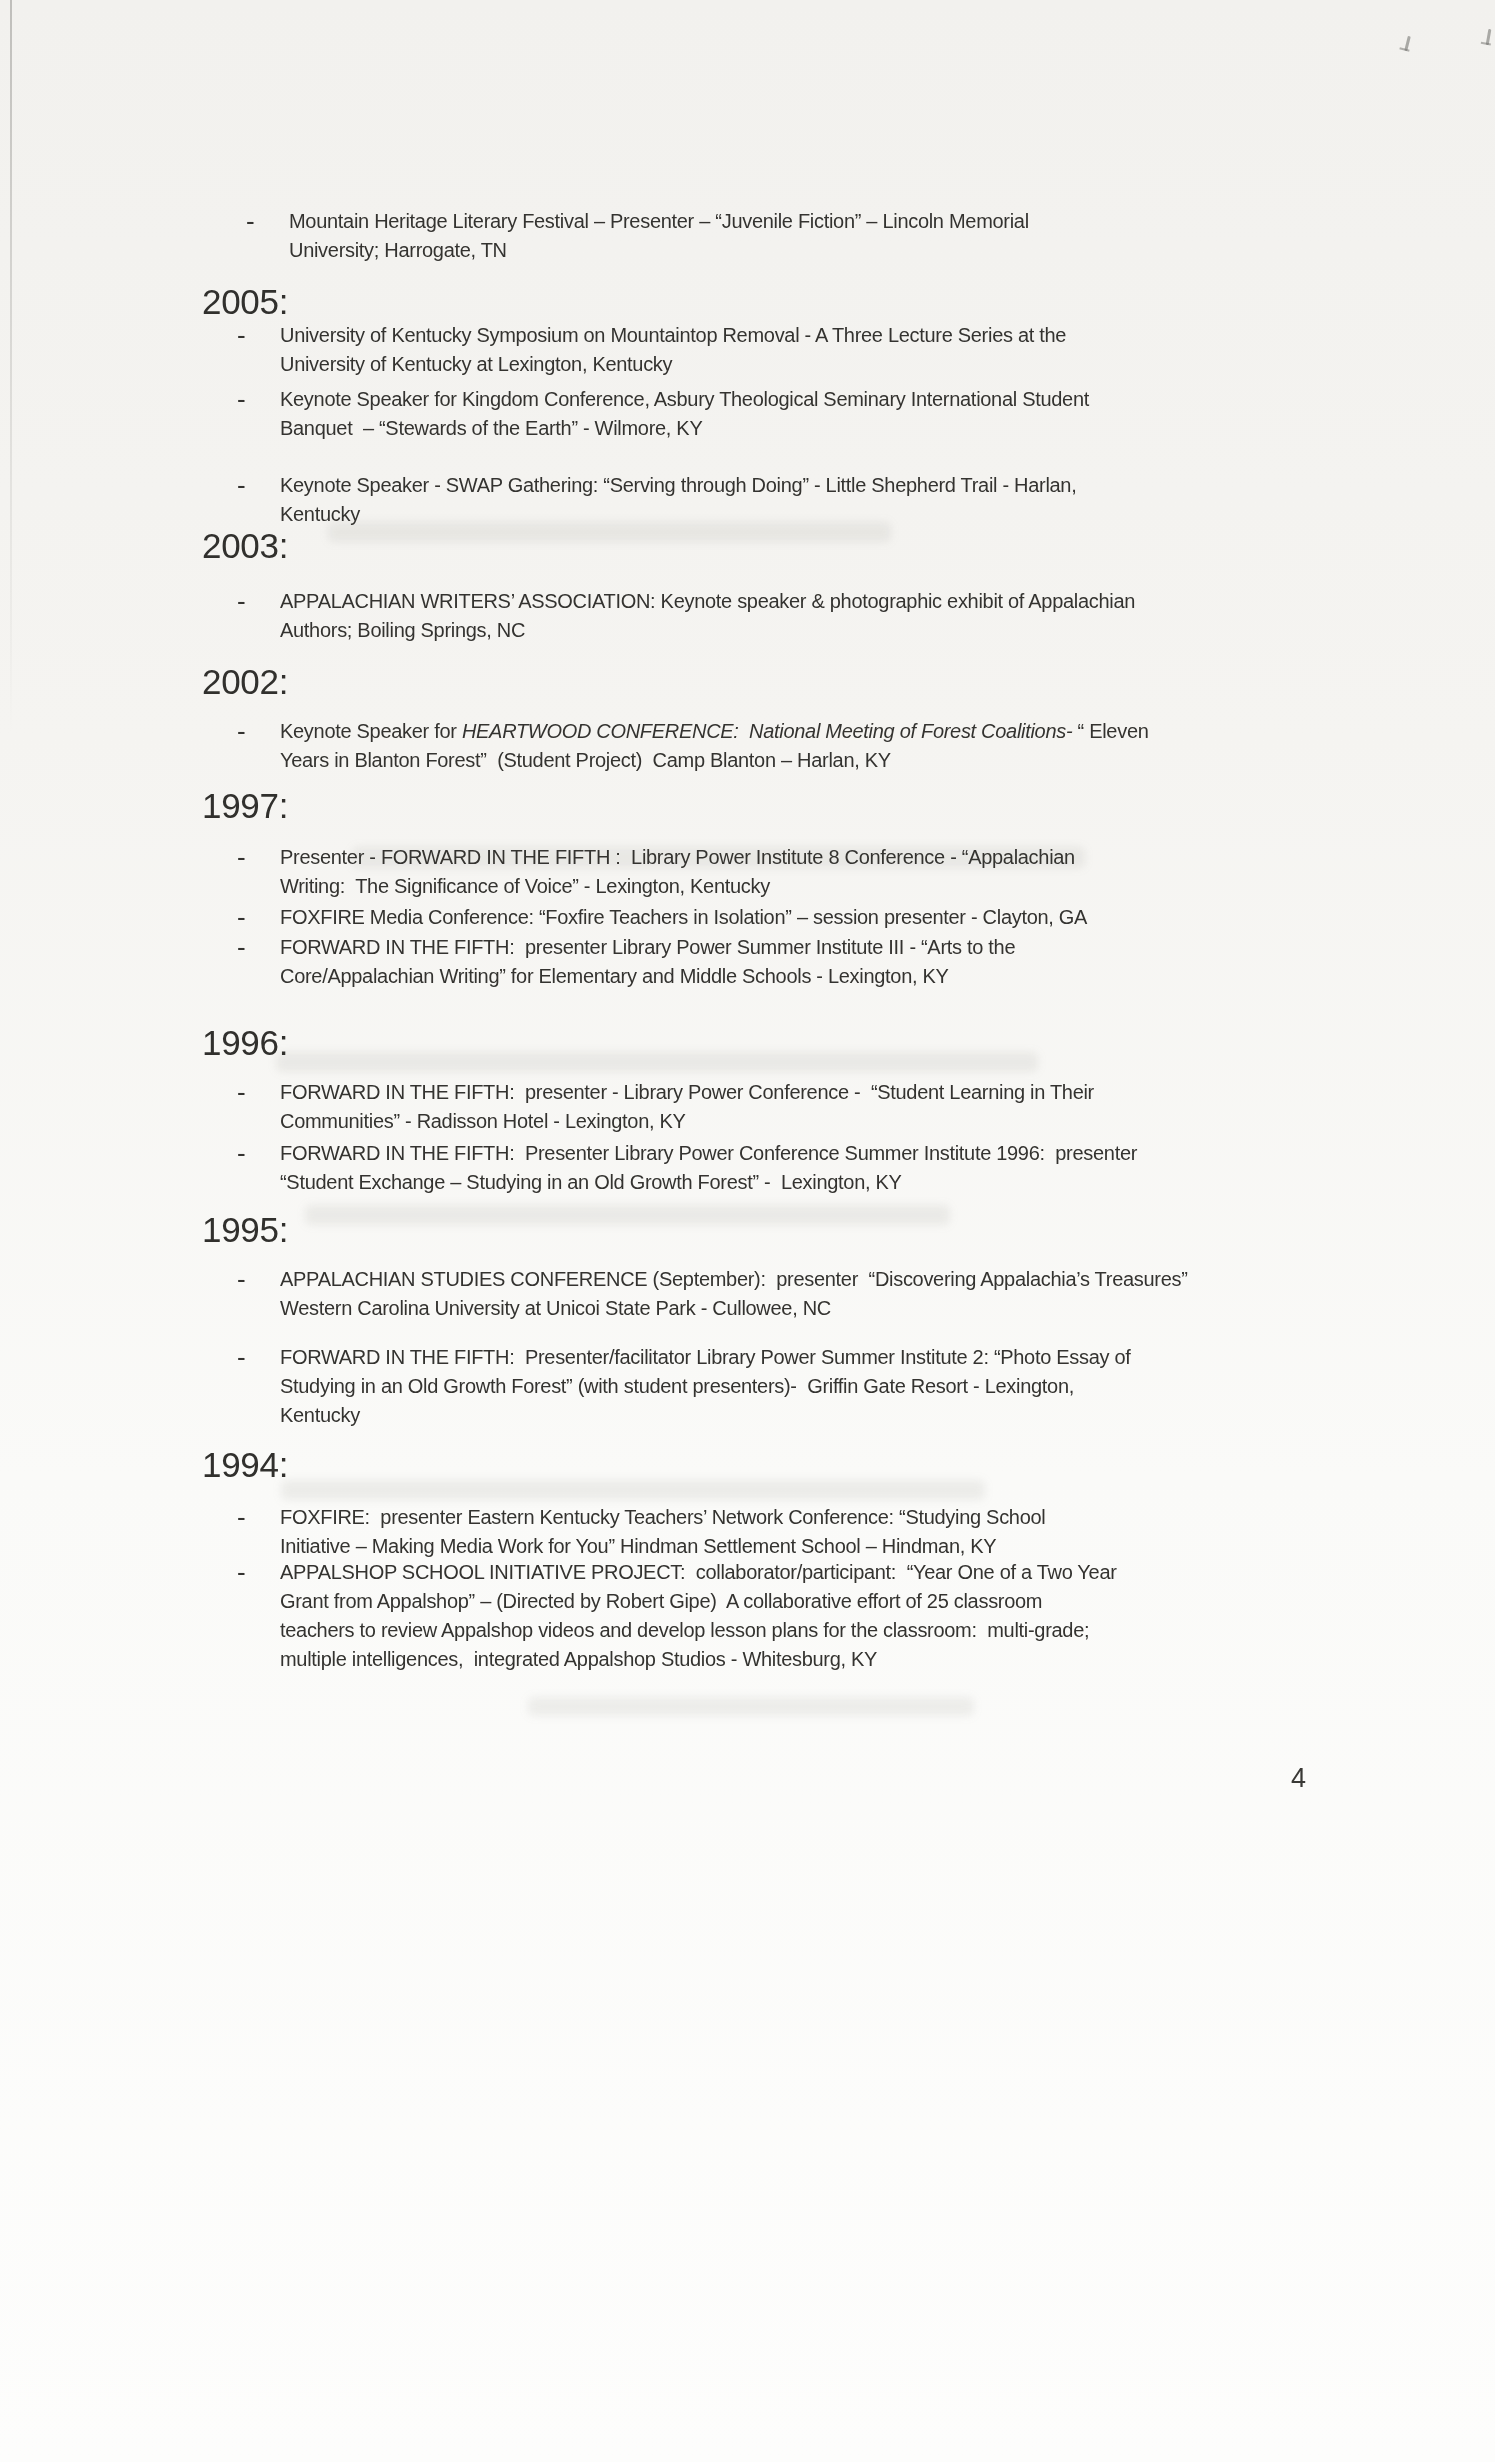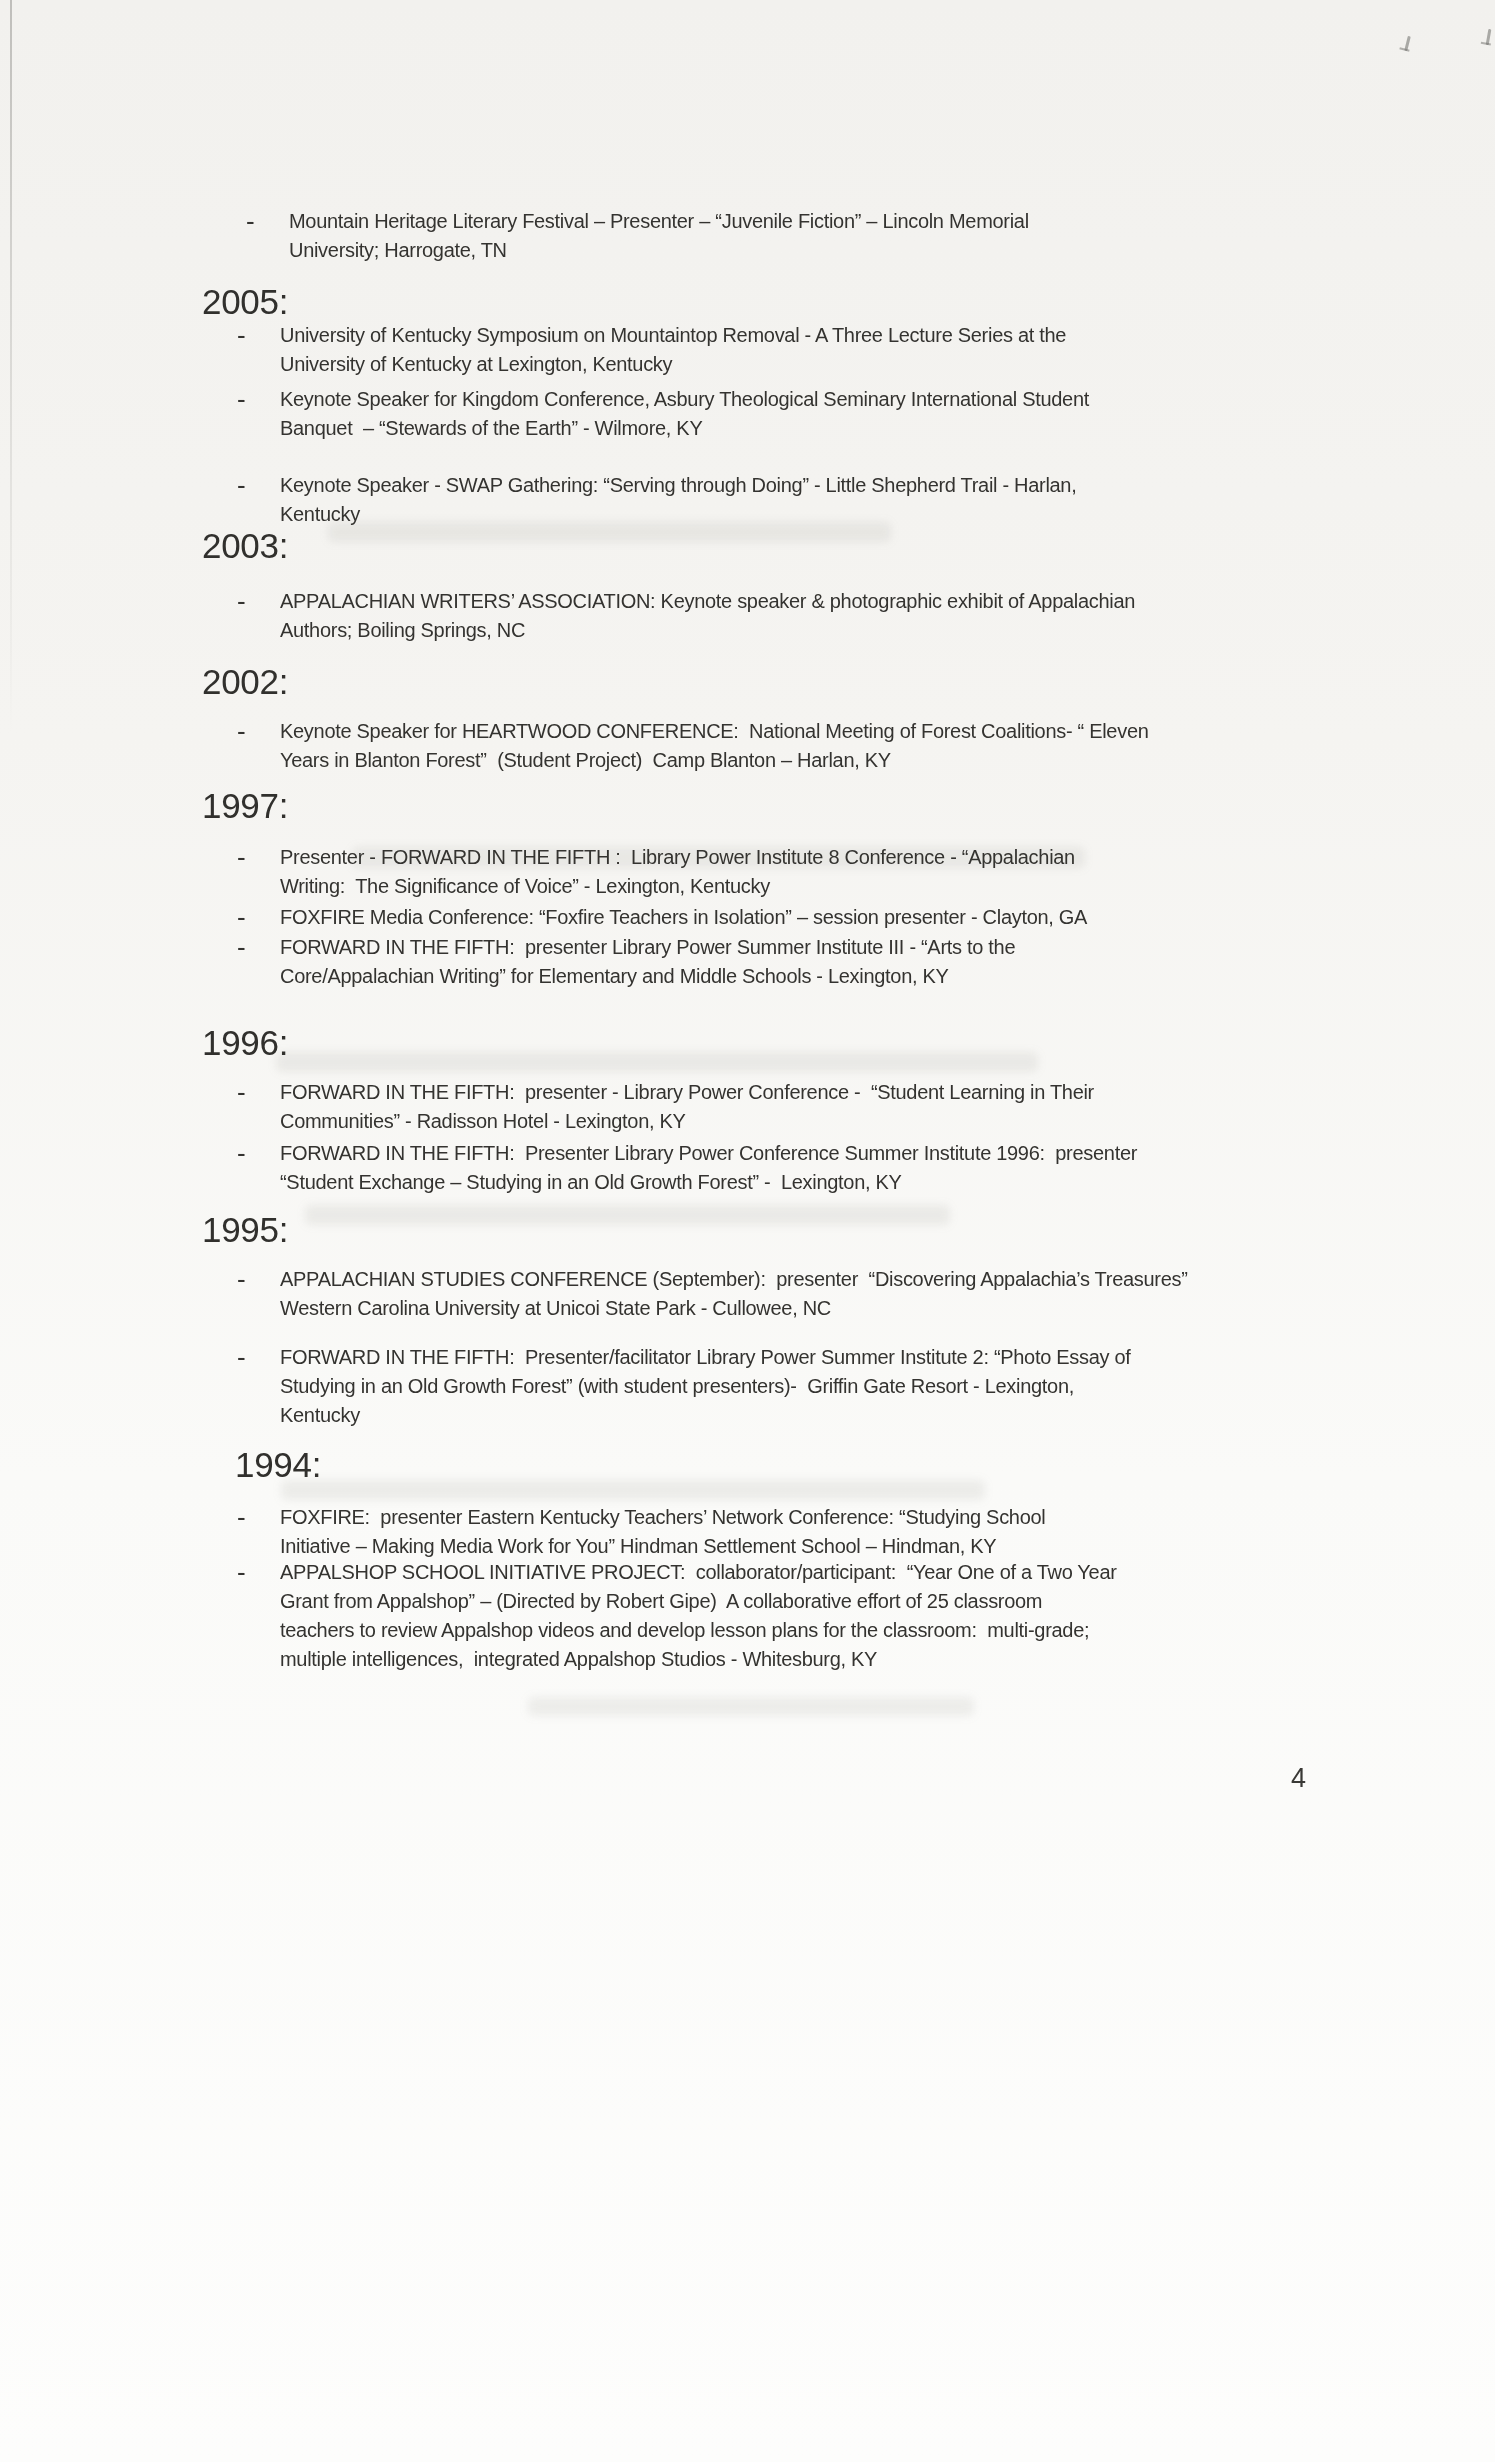--- a/index.html
+++ b/index.html
@@ -45,20 +45,21 @@
     position: absolute;
     left: 280px;
     top: 0;
     font-size: 20px;
     line-height: 29px;
     letter-spacing: -0.3px;
     white-space: pre;
     color: #343330;
   }
   .entry .entry-text .seg-italic {
+    font-style: italic;
     text-align: right;
   }
   .page-number {
     position: absolute;
     left: 1291px;
     top: 1764px;
     font-size: 27px;
     line-height: 29px;
     color: #3a3936;
   }
@@ -188,21 +189,21 @@
         <span class="dash">-</span>
         <div class="entry-text"><span>APPALACHIAN STUDIES CONFERENCE (September):  presenter  “Discovering Appalachia’s Treasures”
 Western Carolina University at Unicoi State Park - Cullowee, NC</span></div>
       </div>
       <div class="entry" style="top: 1343px;">
         <span class="dash">-</span>
         <div class="entry-text"><span>FORWARD IN THE FIFTH:  Presenter/facilitator Library Power Summer Institute 2: “Photo Essay of
 Studying in an Old Growth Forest” (with student presenters)-  Griffin Gate Resort - Lexington,
 Kentucky</span></div>
       </div>
-      <div class="year-heading" style="top: 1450px; margin-left: 33px;">1994:</div>
+      <div class="year-heading" style="top: 1450px;">1994:</div>
       <div class="entry" style="top: 1503px;">
         <span class="dash">-</span>
         <div class="entry-text"><span>FOXFIRE:  presenter Eastern Kentucky Teachers’ Network Conference: “Studying School
 Initiative – Making Media Work for You” Hindman Settlement School – Hindman, KY</span></div>
       </div>
       <div class="entry" style="top: 1558px;">
         <span class="dash">-</span>
         <div class="entry-text"><span>APPALSHOP SCHOOL INITIATIVE PROJECT:  collaborator/participant:  “Year One of a Two Year
 Grant from Appalshop” – (Directed by Robert Gipe)  A collaborative effort of 25 classroom
 teachers to review Appalshop videos and develop lesson plans for the classroom:  multi-grade;

